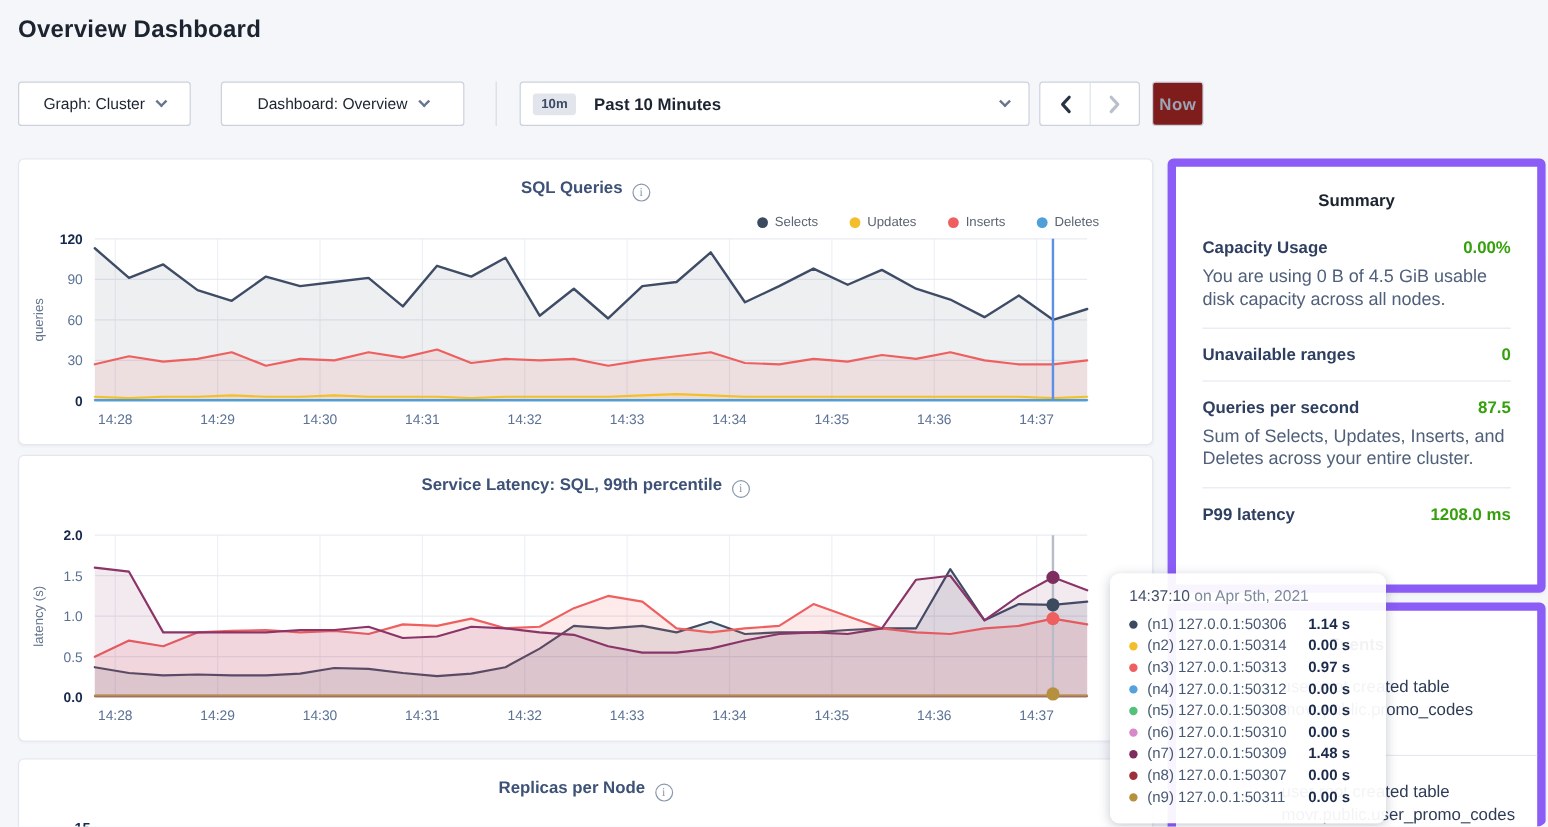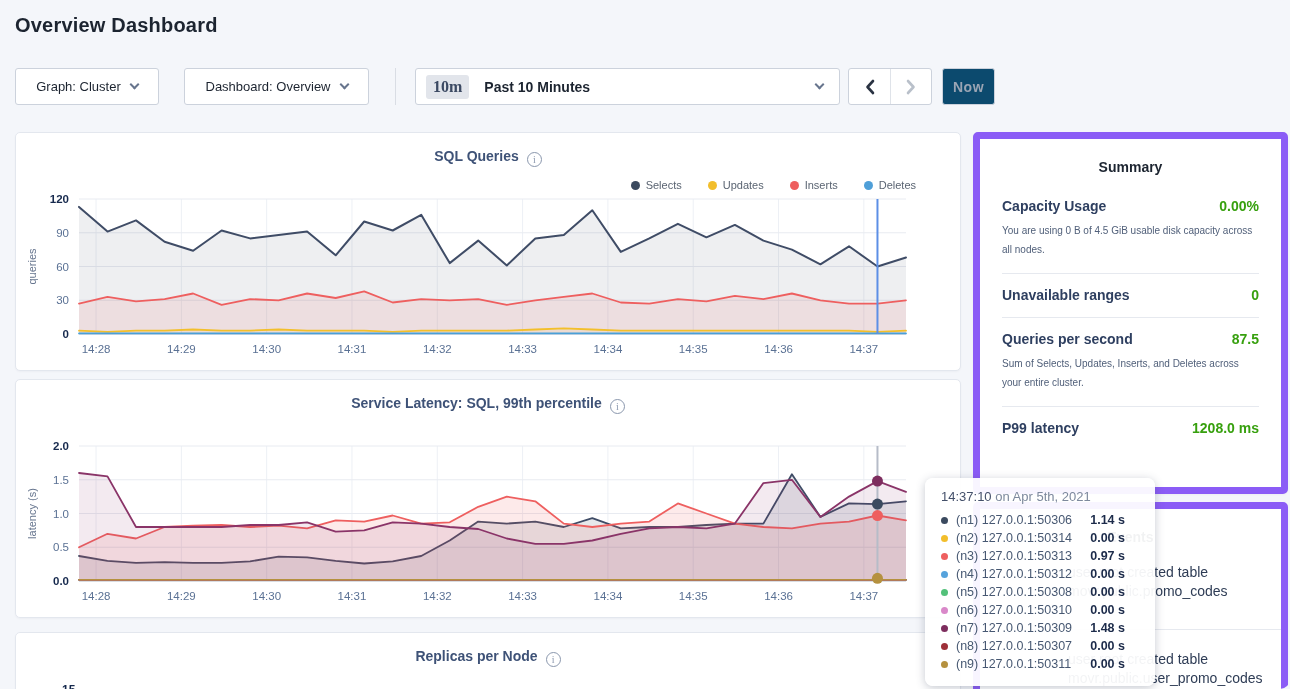--- a/index.html
+++ b/index.html
@@ -11,33 +11,33 @@
                 color:#1c2430; letter-spacing:.2px; }
 
   
   .toolbar { position:absolute; left:15px; top:68px; height:37px; display:flex; align-items:center; }
   .tb-btn { height:37px; background:#fff; border:1px solid #ccd2dc; border-radius:3px;
             display:flex; align-items:center; justify-content:center; gap:10px;
             font-size:13px; font-weight:400; color:#1c2430; cursor:pointer; }
   .chev { width:7px; height:7px; border-right:2px solid #67758d; border-bottom:2px solid #67758d;
           transform:rotate(45deg); margin-top:-4px; }
   .tb-graph { width:144px; }
-  .tb-dash  { width:185px; margin-left:25px; }
+  .tb-dash  { width:203px; margin-left:25px; }
   .tb-divider { width:1px; height:37px; background:#d9dde4; margin-left:26px; }
   .time-box { width:425px; height:37px; margin-left:19px; background:#fff; border:1px solid #ccd2dc;
               border-radius:3px; display:flex; align-items:center; padding:0 16px 0 10px; cursor:pointer; }
-  .time-badge { background:#e2e5eb; color:#3c4a63; font-size:16px; font-weight:700;
-                border-radius:3px; padding:3px 7px;font-family:Liberation Serif, serif; }
+  .time-badge { background:#e2e5eb; color:#3c4a63; font-size:11px; font-weight:700;
+                border-radius:3px; padding:3px 7px; }
   .time-label { margin-left:15px; font-size:14px; font-weight:700; color:#1c2430; }
   .time-box .chev { margin-left:auto; }
   .pager { margin-left:8px; display:flex; border:1px solid #ccd2dc; border-radius:3px; background:#fff; height:37px; }
   .pager button { width:41px; height:35px; background:transparent; border:none; cursor:pointer;
                   display:flex; align-items:center; justify-content:center; }
   .pager button + button { border-left:1px solid #dfe3e9; }
-  .now-btn { margin-left:10px; width:53px; height:37px; background:#0c4a6e; border:1px solid #ccd2dc;
+  .now-btn { margin-left:10px; width:43px; height:37px; background:#7f1d1d; border:1px solid #ccd2dc;
              border-radius:3px; font-size:14px; font-weight:700; color:#9ba5b4; letter-spacing:.5px; }
 
   
   .panel { position:absolute; background:#fff; border:1px solid #e3e7ee; border-radius:5px;
            box-shadow:0 1px 2px rgba(40,50,70,.04); }
   .sql-panel { left:15px; top:132px; width:946px; height:239px; }
   .lat-panel { left:15px; top:379px; width:946px; height:239px; }
   .rep-panel { left:15px; top:632px; width:946px; height:130px; }
   .panel-title-row { text-align:center; padding-top:15px; font-size:14px; font-weight:700; color:#3e5277; }
   .info-icon { display:inline-flex; align-items:center; justify-content:center; width:15px; height:15px;
@@ -54,21 +54,21 @@
           box-shadow:0 1px 2px rgba(40,50,70,.04); }
   .summary-card { left:973px; top:132px; width:315px; height:362px; padding:0 22px; }
   .card-title { text-align:center; padding-top:20px; font-size:14px; font-weight:700; color:#1c2430; }
   .sum-rows { margin-top:10px; }
   .srow { padding:13px 0 14px; border-bottom:1px solid #e6e9ef; }
   .srow:last-child { border-bottom:none; }
   .srow-line { display:flex; align-items:baseline; }
   .srow-label { font-size:14px; font-weight:700; color:#2e3f60; }
   .srow-link { font-size:14px; font-weight:700; color:#1a6ae5; margin-left:10px; text-decoration:none; cursor:pointer; }
   .srow-value { margin-left:auto; font-size:14px; font-weight:700; color:#37a00e; }
-  .srow-sub { margin-top:7px; font-size:10px; color:#51607a; line-height:19px; }
+  .srow-sub { margin-top:7px; font-size:15px; color:#51607a; line-height:19px; }
 
   .events-card { left:973px; top:502px; width:315px; height:250px; }
   .events-items { margin-top:12px; }
   .event-item { padding:6px 20px 6px 88px; font-size:14px; color:#2e3c55; line-height:19px; }
   .event-item.first { padding-bottom:28px; border-bottom:1px solid #e6e9ef; }
   .event-item.second { padding-top:20px; }
 
   
   .chart-tooltip { position:absolute; left:925px; top:478px; width:230px; z-index:10;
                    background:rgba(255,255,255,.94); border-radius:8px; padding:11px 16px 13px;

